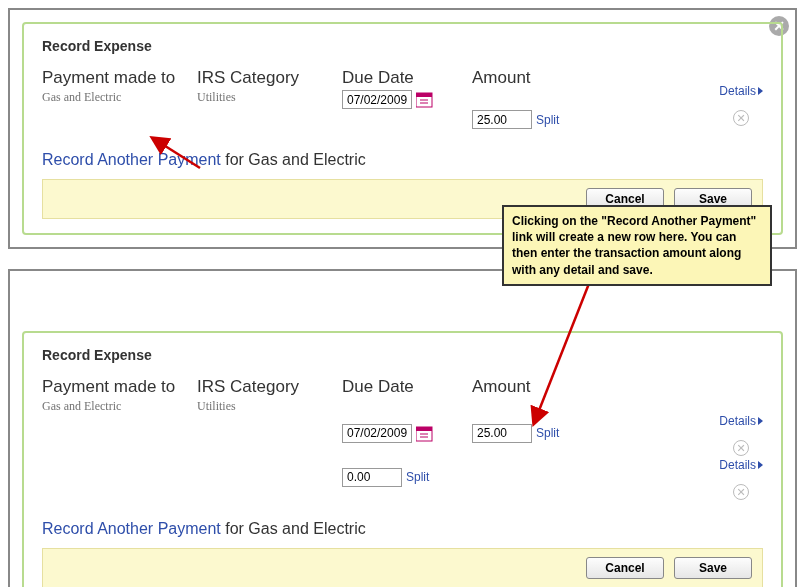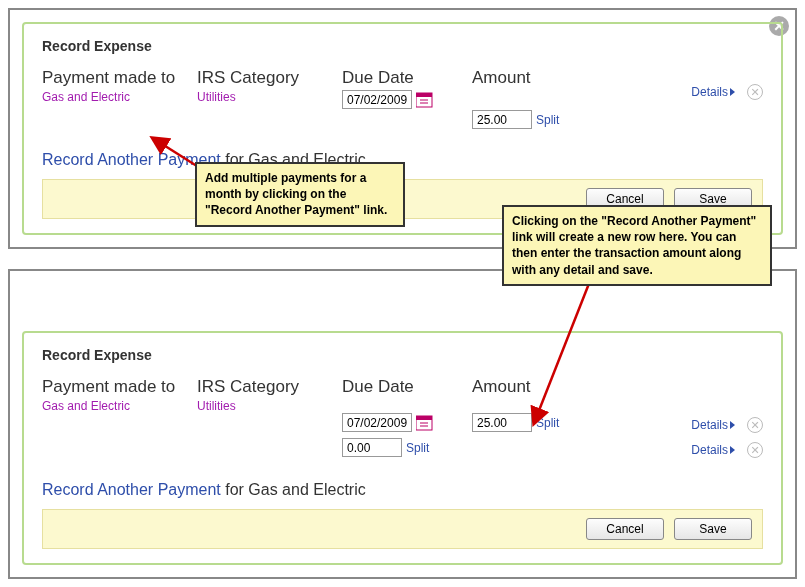--- a/index.html
+++ b/index.html
@@ -60,21 +60,22 @@
   .col-amount { width: 115px; gap: 20px; }
   .col-extras { flex: 1; display:flex; align-items:flex-start; gap:10px; }
   .label {
     font-size: 17px;
     color: #333;
     margin-bottom: 2px;
 	font-weight: normal;
   }
   .value {
     font-size: 12px;
-    color: #a21caf;
+    color: #737373;
+    font-family: Liberation Serif, serif;
   }
   .date-wrap, .amount-wrap { display:flex; align-items:center; gap:4px; margin-bottom:4px; }
   input.text {
     border: 1px solid #999;
     height: 19px;
     padding: 1px 4px;
     font-size: 12px;
     font-family: inherit;
   }
   input.date { width: 70px; }
@@ -99,21 +100,21 @@
     border-top: 4px solid transparent;
     border-bottom: 4px solid transparent;
     display: inline-block;
   }
   .row-del {
     width: 16px; height:16px; border-radius:50%;
     border:1px solid #bbb; color:#bbb; text-align:center;
     line-height:14px; font-size:11px; cursor:pointer;
     display:inline-block;
   }
-  .extras-right { margin-left:auto; display:flex; align-items:center; gap:12px;}
+  .extras-right { margin-left:auto; display:flex; align-items:center; gap:12px;flex-direction:column;}
   .record-line {
     margin-top: 18px;
     font-size: 16px;
   }
   .button-bar {
     margin-top: 10px;
     background: #fcf9cf;
     border: 1px solid #e6e0a0;
     height: 40px;
     display: flex;
@@ -123,20 +124,21 @@
     gap: 10px;
   }
   button.btn {
     min-width: 78px;
     height: 22px;
     border: 1px solid #888;
     border-radius: 3px;
     background: linear-gradient(#fdfdfd,#e6e6e6);
     font-size: 12px;
     cursor: pointer;
+    font-weight: bold;
   }
   .callout {
     position: absolute;
     background: #fcf6b7;
     border: 2px solid #333;
     padding: 6px 8px;
     font-size: 12px;
     font-weight: bold;
     color: #000;
     z-index: 20;
@@ -205,21 +207,20 @@
     <div class="record-line">
       <span class="link">Record Another Payment</span><span> for Gas and Electric</span>
     </div>
 
     <div class="button-bar">
       <button class="btn">Cancel</button>
       <button class="btn">Save</button>
     </div>
   </div>
 
-  <div class="callout callout1">Add multiple payments for a month by clicking on the "Record Another Payment" link.</div>
   <svg class="arrow" style="top:128px; left:140px;" width="60" height="40">
     <defs>
         <marker id="ah1" markerWidth="8" markerHeight="8" refX="2" refY="4" orient="auto">
           <path d="M0,0 L8,4 L0,8 Z" fill="#c00"></path>
         </marker>
       </defs>
     <line x1="50" y1="30" x2="12" y2="6" stroke="#c00" stroke-width="2.5" marker-end="url(#ah1)"></line>
   </svg>
 </div>
 

